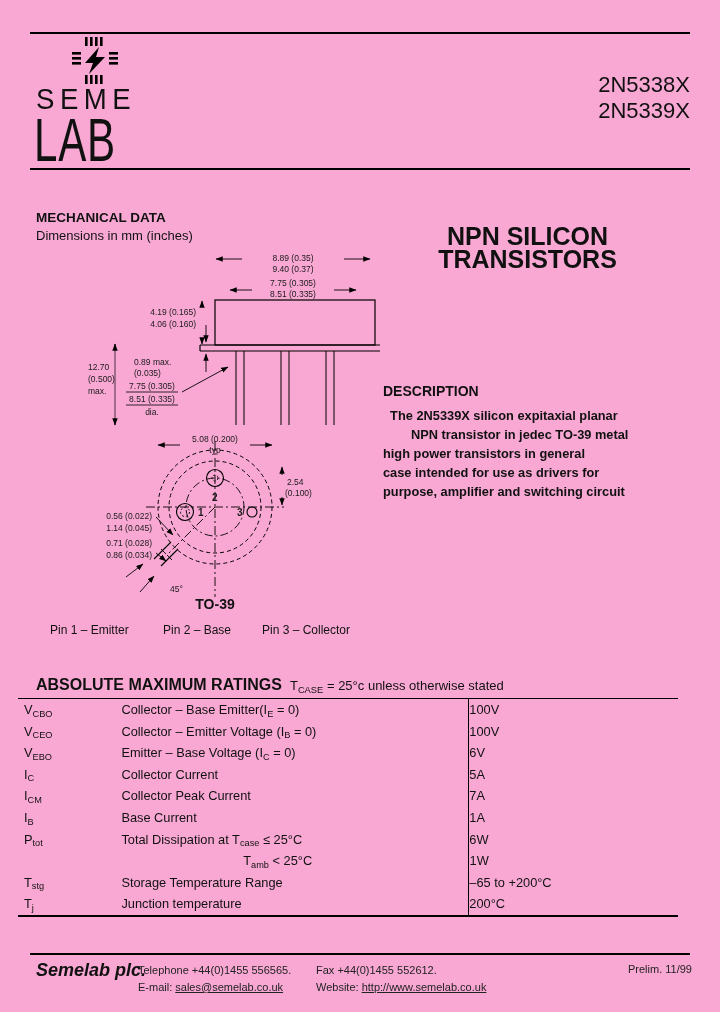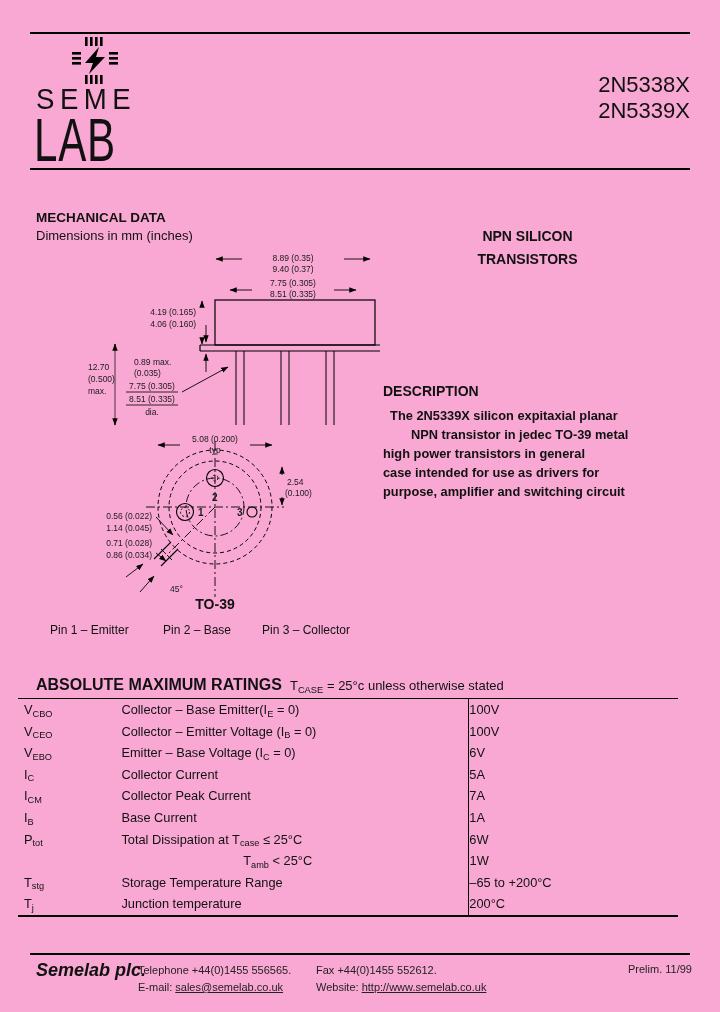--- a/index.html
+++ b/index.html
@@ -14,21 +14,21 @@
       transform:scaleX(.68);transform-origin:left;white-space:nowrap;}
   
   #part-numbers{position:absolute;right:30px;top:72px;text-align:right;
       font-size:22px;font-weight:normal;line-height:26px;}
   
   .h-bold13{font-weight:bold;font-size:13.5px;}
   #mech-heading{left:36px;top:210px;}
   #mech-sub{left:36px;top:228px;font-size:13px;}
   
   #type-title{left:395px;top:225px;width:265px;text-align:center;font-weight:bold;
-      font-size:14px;line-height:23px;}
+      font-size:25px;line-height:23px;}
   #desc-heading{left:383px;top:383px;font-weight:bold;font-size:14px;}
   #desc-para{left:383px;top:406px;width:320px;font-weight:bold;font-size:12.8px;line-height:19px;}
   
   svg text{font-family:"Liberation Sans",sans-serif;font-size:8.5px;fill:#1a1a1a;}
   svg .pin-num{font-size:10px;font-weight:bold;}
   #to39-label{left:30px;top:596px;width:370px;text-align:center;font-weight:bold;font-size:14px;}
   .pin-caption{position:absolute;top:623px;font-size:12px;}
   
   #amr-heading-row{left:36px;top:676px;font-size:16px;font-weight:bold;white-space:nowrap;}
   #amr-condition{font-size:13px;font-weight:normal;margin-left:8px;}

